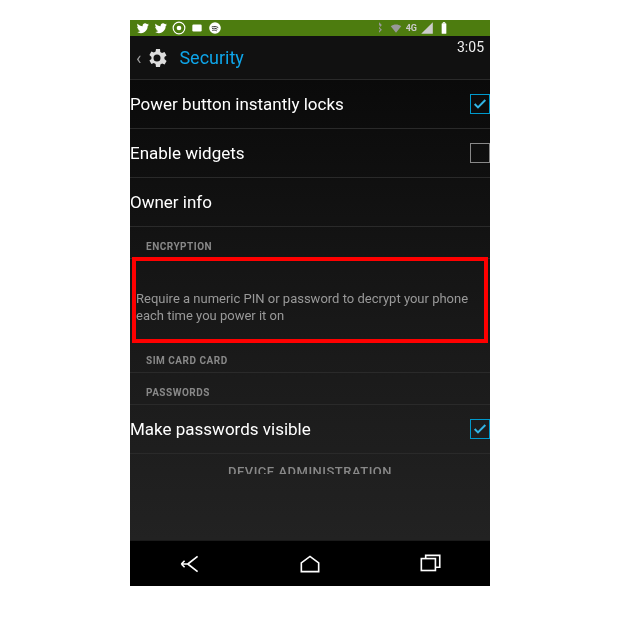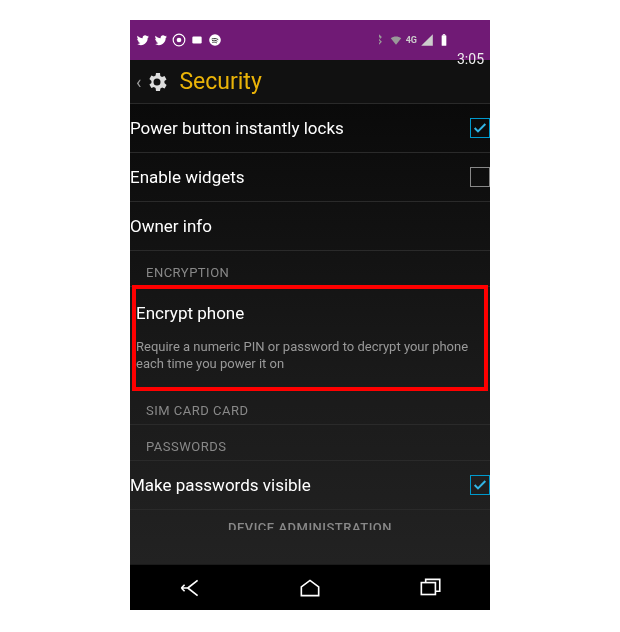--- a/index.html
+++ b/index.html
@@ -10,22 +10,22 @@
       justify-content: center;
       padding: 20px;
     }
     .phone {
       width: 360px;
       background: #000;
       color: #fff;
       position: relative;
     }
     .status-bar {
-      height: 40px;
-      background: #701a75;
+      height: 16px;
+      background: #4d7c0f;
       display: flex;
       align-items: center;
       padding: 0 6px;
       font-size: 13px;
       color: #eee;
     }
     .status-left { display: flex; gap: 4px; align-items: center; }
     .status-right { margin-left: auto; display: flex; gap: 3px; align-items: center; }
     .status-icon { width: 14px; height: 14px; display: inline-flex; align-items: center; justify-content: center; }
     .status-icon svg { width: 100%; height: 100%; }
@@ -34,21 +34,21 @@
       height: 44px;
       background: #111;
       display: flex;
       align-items: center;
       padding: 0 6px;
       border-bottom: 1px solid #2a2a2a;
     }
     .back-chevron { color: #999; font-size: 18px; margin-right: 2px; }
     .gear-wrap { width: 28px; height: 28px; display: flex; align-items: center; justify-content: center; margin-right: 8px; }
     .gear-wrap svg { width: 24px; height: 24px; }
-    .action-title { font-size: 23px; font-weight: 400; color: #eab308; }
+    .action-title { font-size: 18px; font-weight: 400; color: #0ea5e9; }
     .content {
       background: linear-gradient(#0a0a0a, #1a1a1a 60%, #222);
       min-height: 460px;
       padding-bottom: 10px;
     }
     .row {
       padding: 14px 0;
       border-bottom: 1px solid #2a2a2a;
       display: flex;
       align-items: center;
@@ -63,25 +63,25 @@
       display: flex; align-items: center; justify-content: center;
       background: transparent;
     }
     .checkbox.checked {
       border-color: #0099cc;
     }
     .checkbox svg { width: 16px; height: 16px; display: none; }
     .checkbox.checked svg { display: block; }
     .section-header {
       padding: 14px 16px 6px;
-      font-size: 13px;
+      font-size: 10px;
       color: #888;
       letter-spacing: 0.5px;
       border-bottom: 1px solid #2a2a2a;
-      font-weight: 400;
+      font-weight: 700;
     }
     .highlight {
       border: 4px solid #ff0000;
       margin: -2px 2px;
     }
     .highlight .row { border-bottom: none; }
     .truncated-header {
       padding: 10px 16px 0;
       font-size: 13px;
       color: #888;
@@ -200,21 +200,20 @@
       <div class="row-text">
           <div class="row-title">Owner info</div>
         </div>
     </div>
 
     <div class="section-header">ENCRYPTION</div>
 
     <div class="highlight">
       <div class="row">
         <div class="row-text">
-          <div class="row-title">Encrypt phone</div>
           <div class="row-sub">Require a numeric PIN or password to decrypt your phone each time you power it on</div>
         </div>
       </div>
     </div>
 
     <div class="section-header">SIM CARD CARD</div>
 
 
     <div class="section-header">PASSWORDS</div>
 

